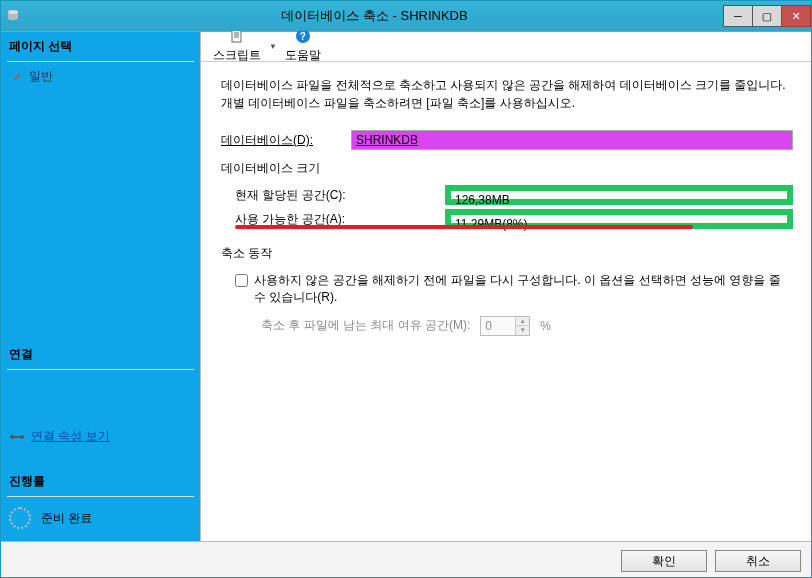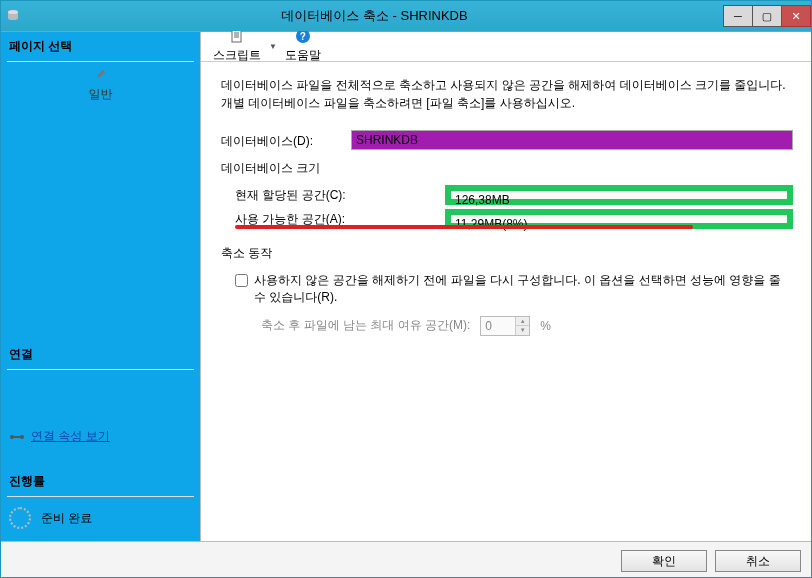--- a/index.html
+++ b/index.html
@@ -68,21 +68,20 @@
     padding: 4px 2px 6px 2px;
     border-bottom: 1px solid #ddd;
     margin-bottom: 4px;
   }
   .side-item {
     display: flex;
     align-items: center;
     gap: 6px;
     padding: 2px 4px;
     color: #333;
-    flex-direction: column;
   }
   .side-item svg { flex-shrink: 0; }
   .side-spacer { flex: 1; }
   .side-link {
     display: flex;
     align-items: center;
     gap: 6px;
     padding: 4px 2px;
     color: #0645ad;
     text-decoration: underline;
@@ -143,30 +142,31 @@
     padding: 14px 18px 10px 20px;
     flex: 1;
     overflow: auto;
   }
   .intro-text {
     line-height: 1.5;
     margin-bottom: 18px;
   }
   .form-row {
     display: flex;
-    align-items: flex-end;
+    align-items: center;
     margin-bottom: 10px;
+    text-decoration: underline;
   }
   .form-row .label {
     width: 130px;
   }
   .form-row .field {
     flex: 1;
     border: 1px solid #aaa;
-    background: #a21caf;
+    background: #d946ef;
     padding: 2px 4px;
     font-size: 12px;
     height: 20px;
   }
   .group-title {
     margin: 6px 0 8px 0;
   }
   .size-row {
     display: flex;
     align-items: center;

